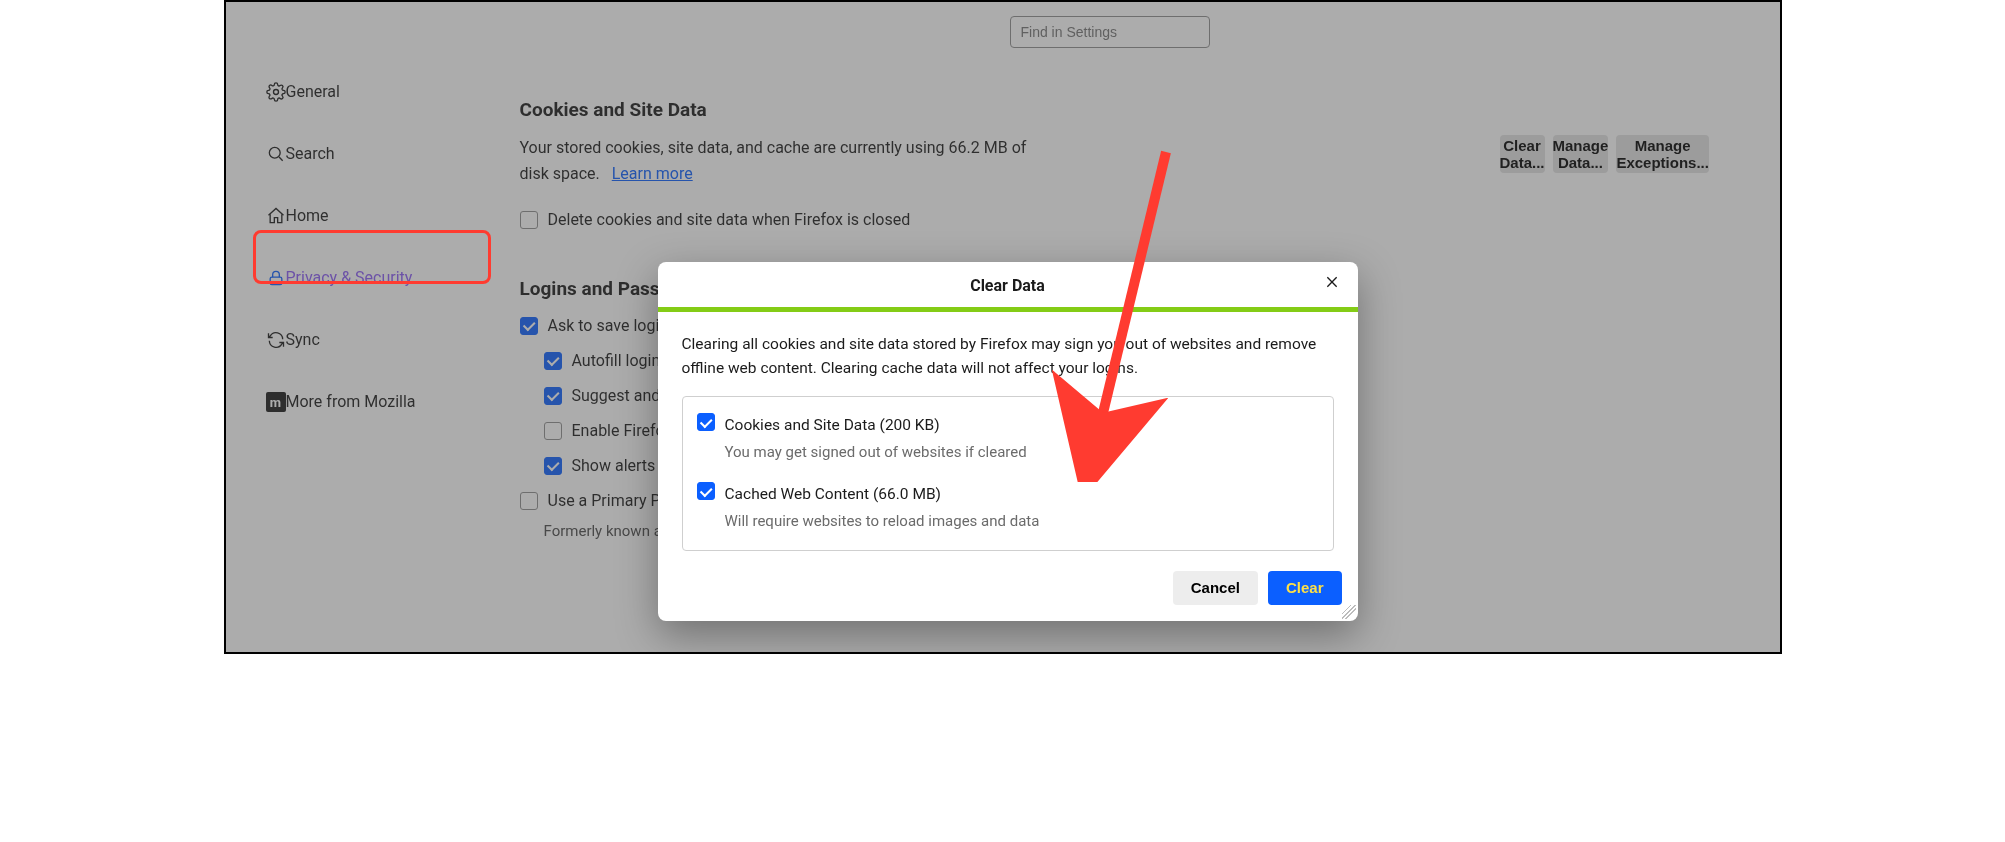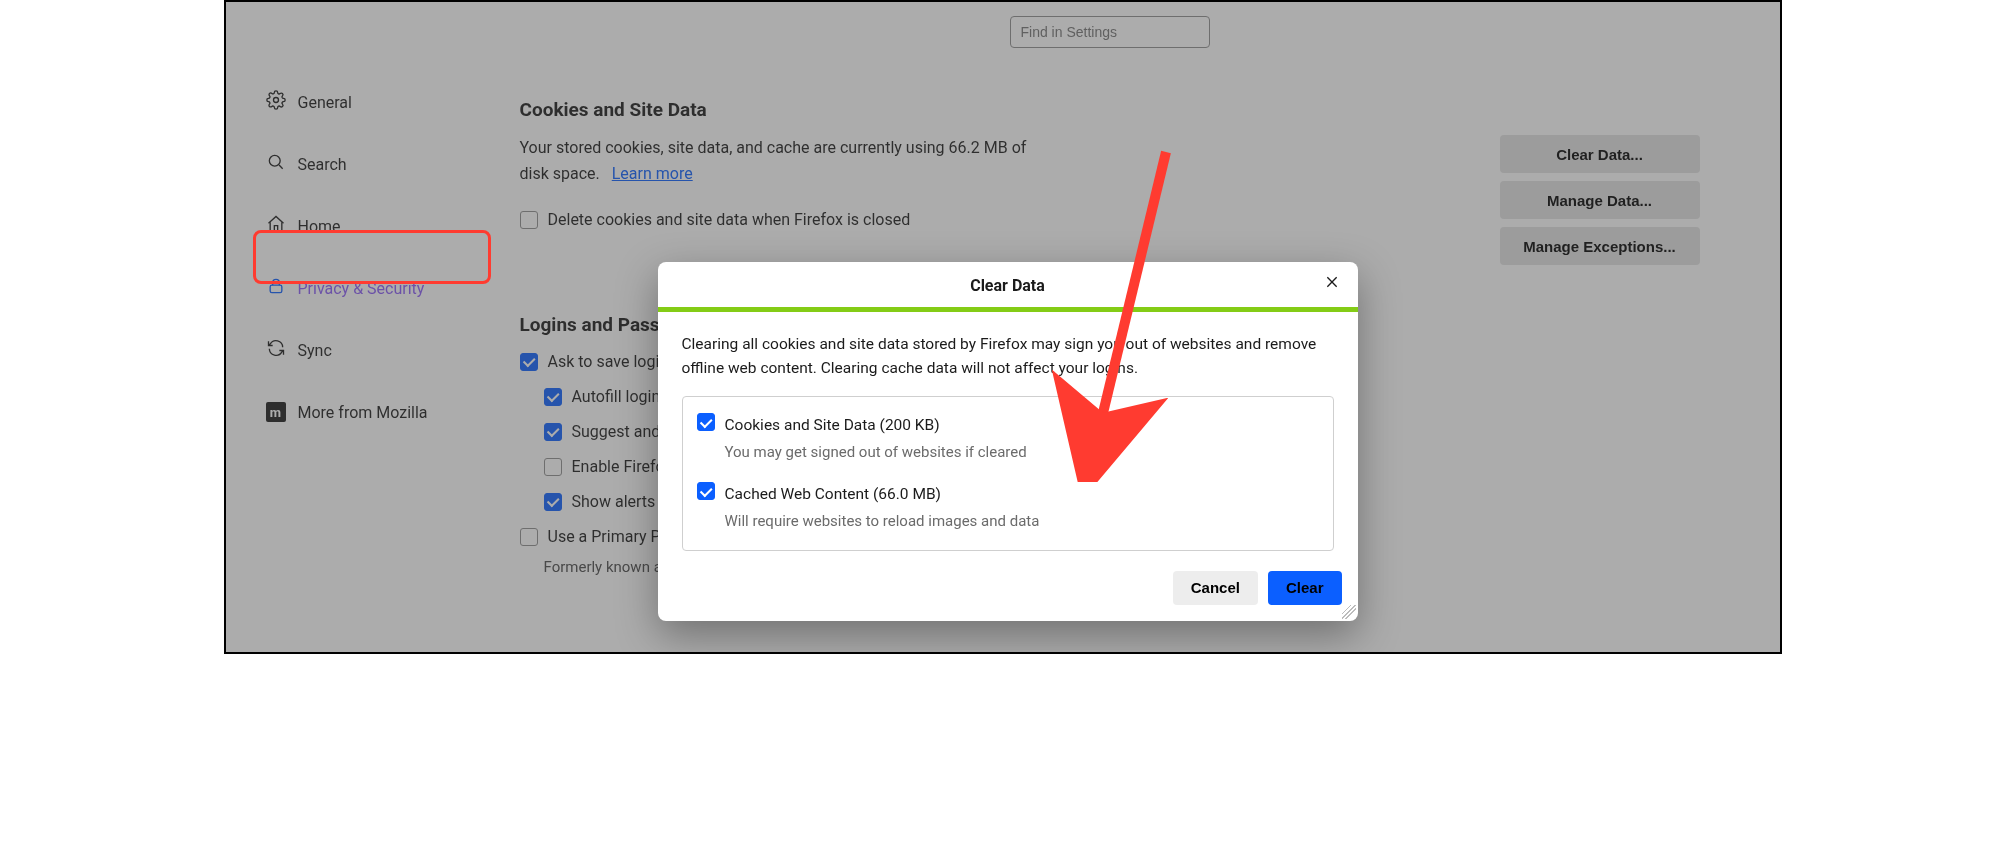--- a/index.html
+++ b/index.html
@@ -35,22 +35,20 @@
   .sidebar {
     width: 280px;
     padding-top: 80px;
     padding-left: 30px;
     display: flex;
     flex-direction: column;
     gap: 22px;
   }
   .nav-item {
     display: flex;
-    align-items: center;
-    gap: 12px;
     font-size: 16px;
     height: 40px;
     padding: 0 10px;
     border-radius: 4px;
     cursor: pointer;
     position: relative;
     z-index: 1;
   }
   .nav-item svg { width: 20px; height: 20px; stroke: #1b1b1b; fill: none; stroke-width: 1.6; }
   .nav-item.active { color: #8b5cf6; }
@@ -97,21 +95,21 @@
   }
   .learn-more { color: #0b5fff; text-decoration: underline; cursor: pointer; margin-left: 8px; }
   .row-with-buttons {
     display: flex;
     align-items: flex-start;
     gap: 30px;
   }
   .button-col {
     margin-left: auto;
     display: flex;
-    flex-direction: column;
+    flex-direction: row;
     gap: 8px;
     width: 200px;
   }
   .big-button {
     height: 38px;
     background: #e2e2e2;
     border: none;
     border-radius: 4px;
     font-size: 15px;
     font-weight: 600;
@@ -191,21 +189,21 @@
   .dialog-footer {
     display:flex; justify-content:flex-end; gap:10px;
     padding: 0 16px 16px 16px;
   }
   .btn {
     height: 34px; padding: 0 18px;
     border-radius: 4px; border:none;
     font-size: 15px; font-weight:600; cursor:pointer;
   }
   .btn-secondary { background:#ededed; }
-  .btn-primary { background:#0b5fff; color:#000000; }
+  .btn-primary { background:#0b5fff; color:#fde047; }
   .resize-grip {
     position: absolute; right: 2px; bottom: 2px;
     width: 14px; height: 14px;
     background:
       linear-gradient(135deg, transparent 0 6px, #bcbcbc 6px 7px, transparent 7px 9px, #bcbcbc 9px 10px, transparent 10px 12px, #bcbcbc 12px 13px, transparent 13px);
   }
   
   .arrow {
     position: absolute;
     z-index: 30;

